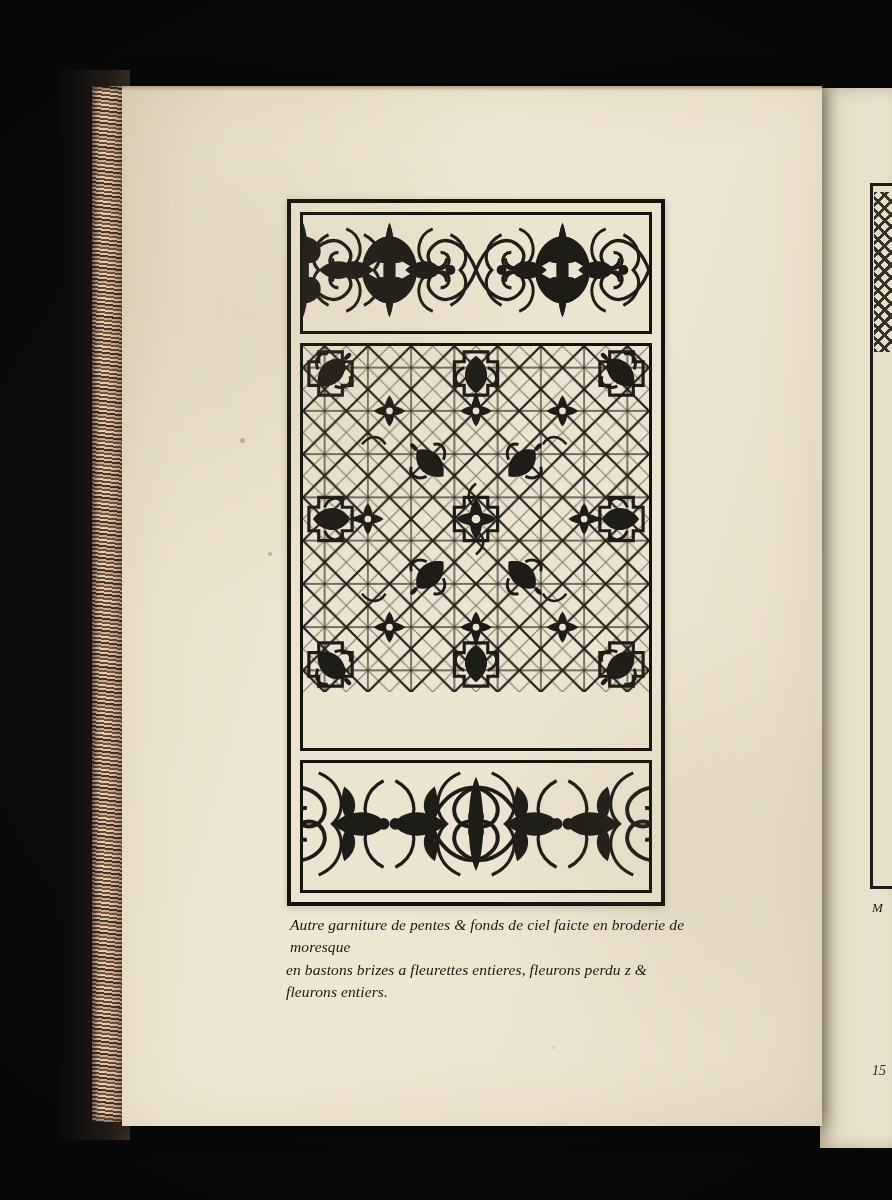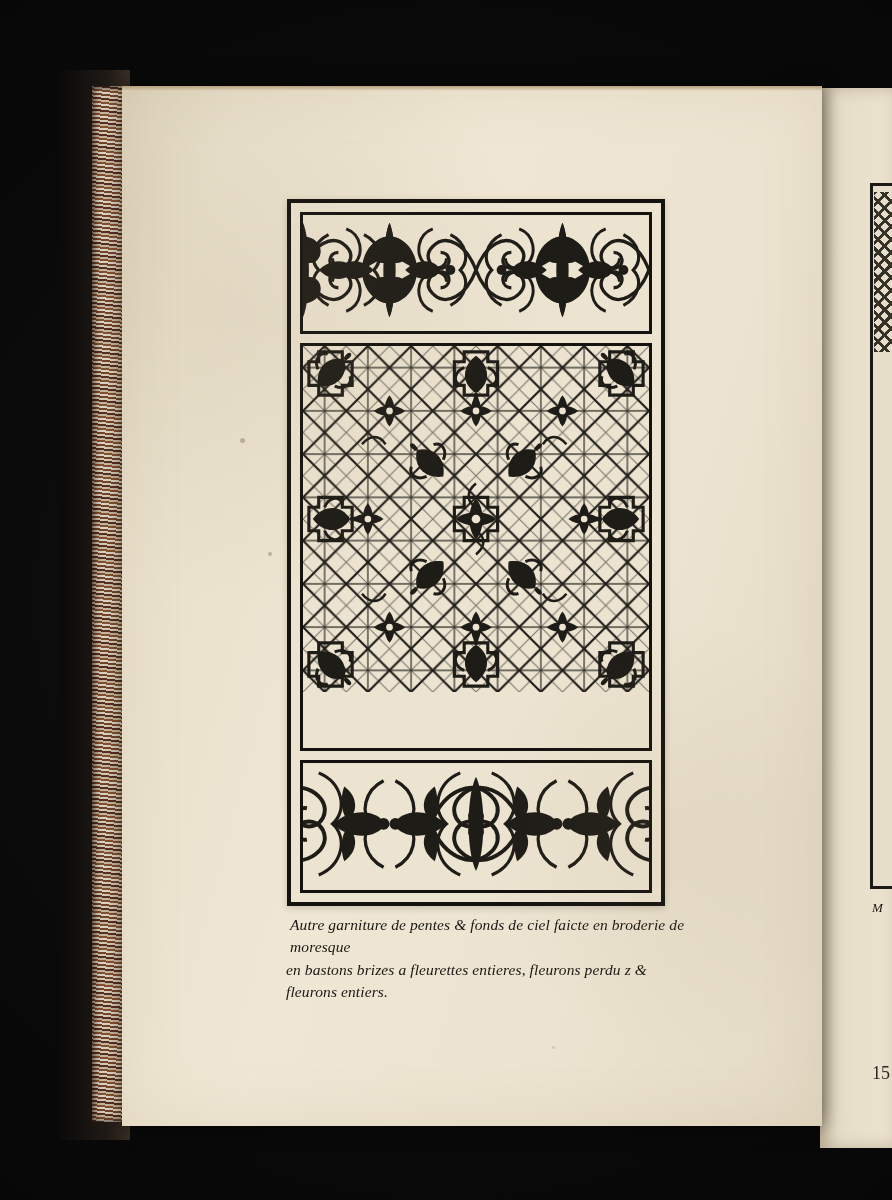--- a/index.html
+++ b/index.html
@@ -93,22 +93,23 @@
     left: 52px;
     top: 812px;
     font-size: 13px;
     color: #1d1a14;
     font-style: italic;
   }
   .page-right-partial .pr-folio {
     position: absolute;
     left: 52px;
     top: 975px;
-    font-size: 18px;
+    font-size: 14px;
     color: #2c2820;
+    font-style: italic;
   }
 
   
   .leaf {
     position: absolute;
     left: 122px;
     top: 86px;
     width: 700px;
     height: 1040px;
     background:

